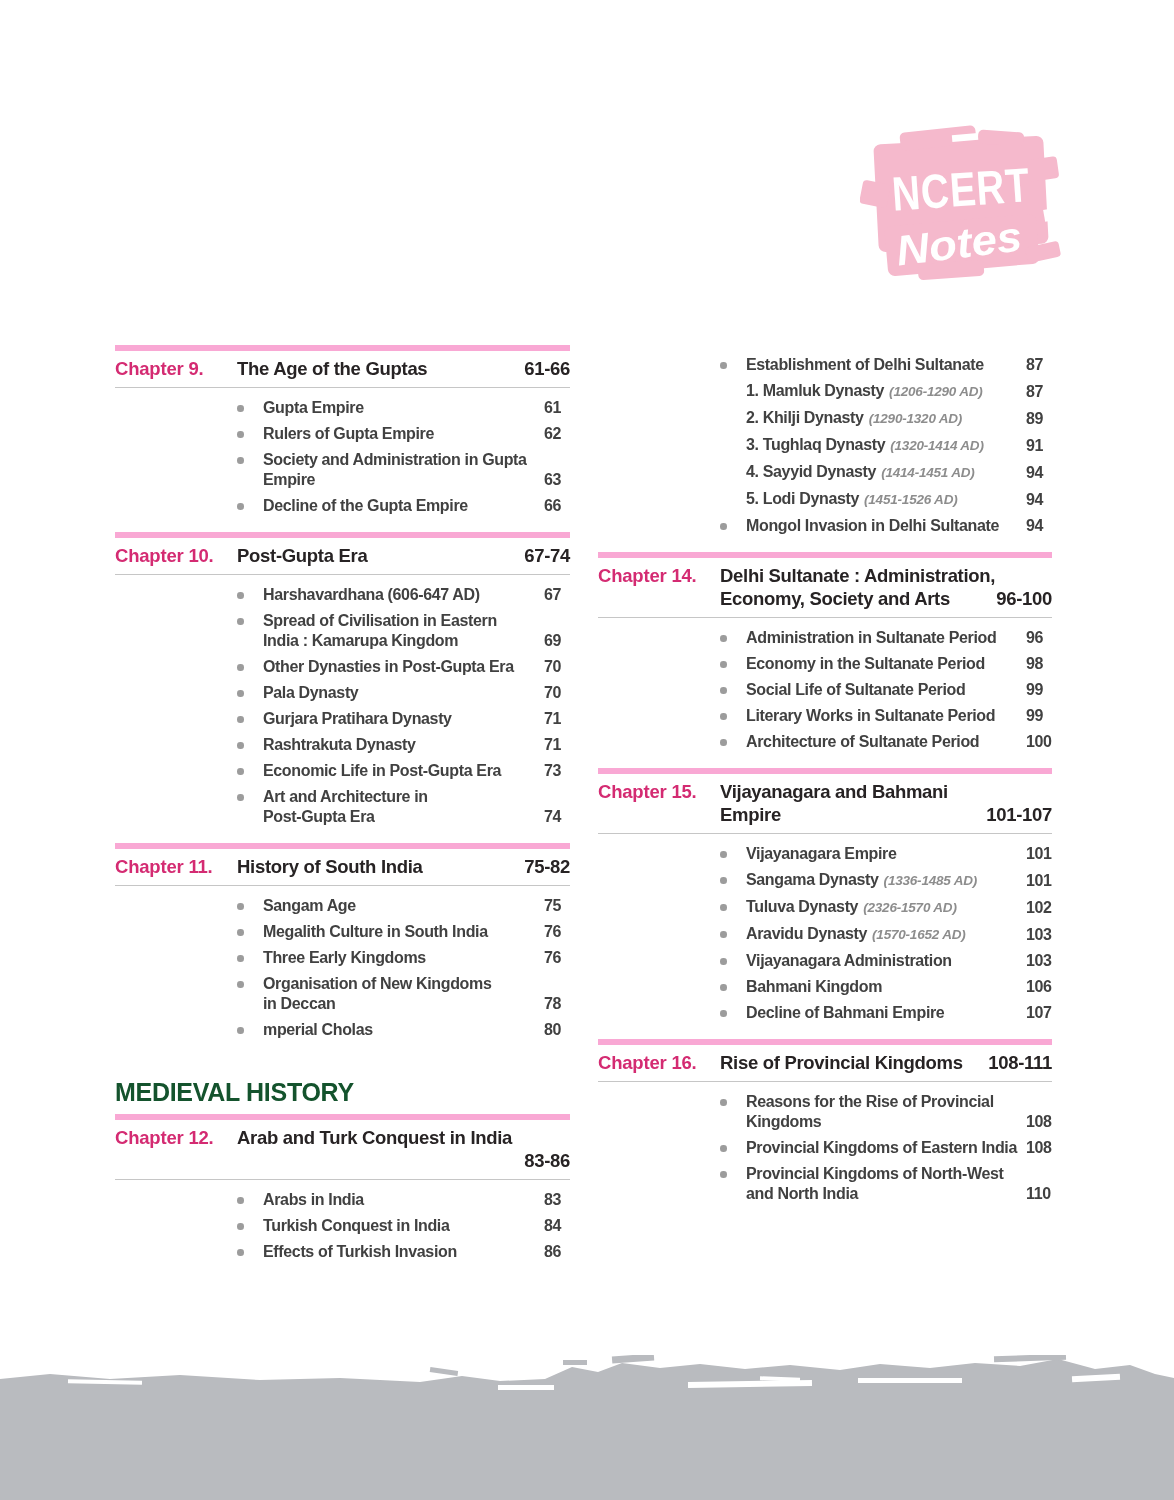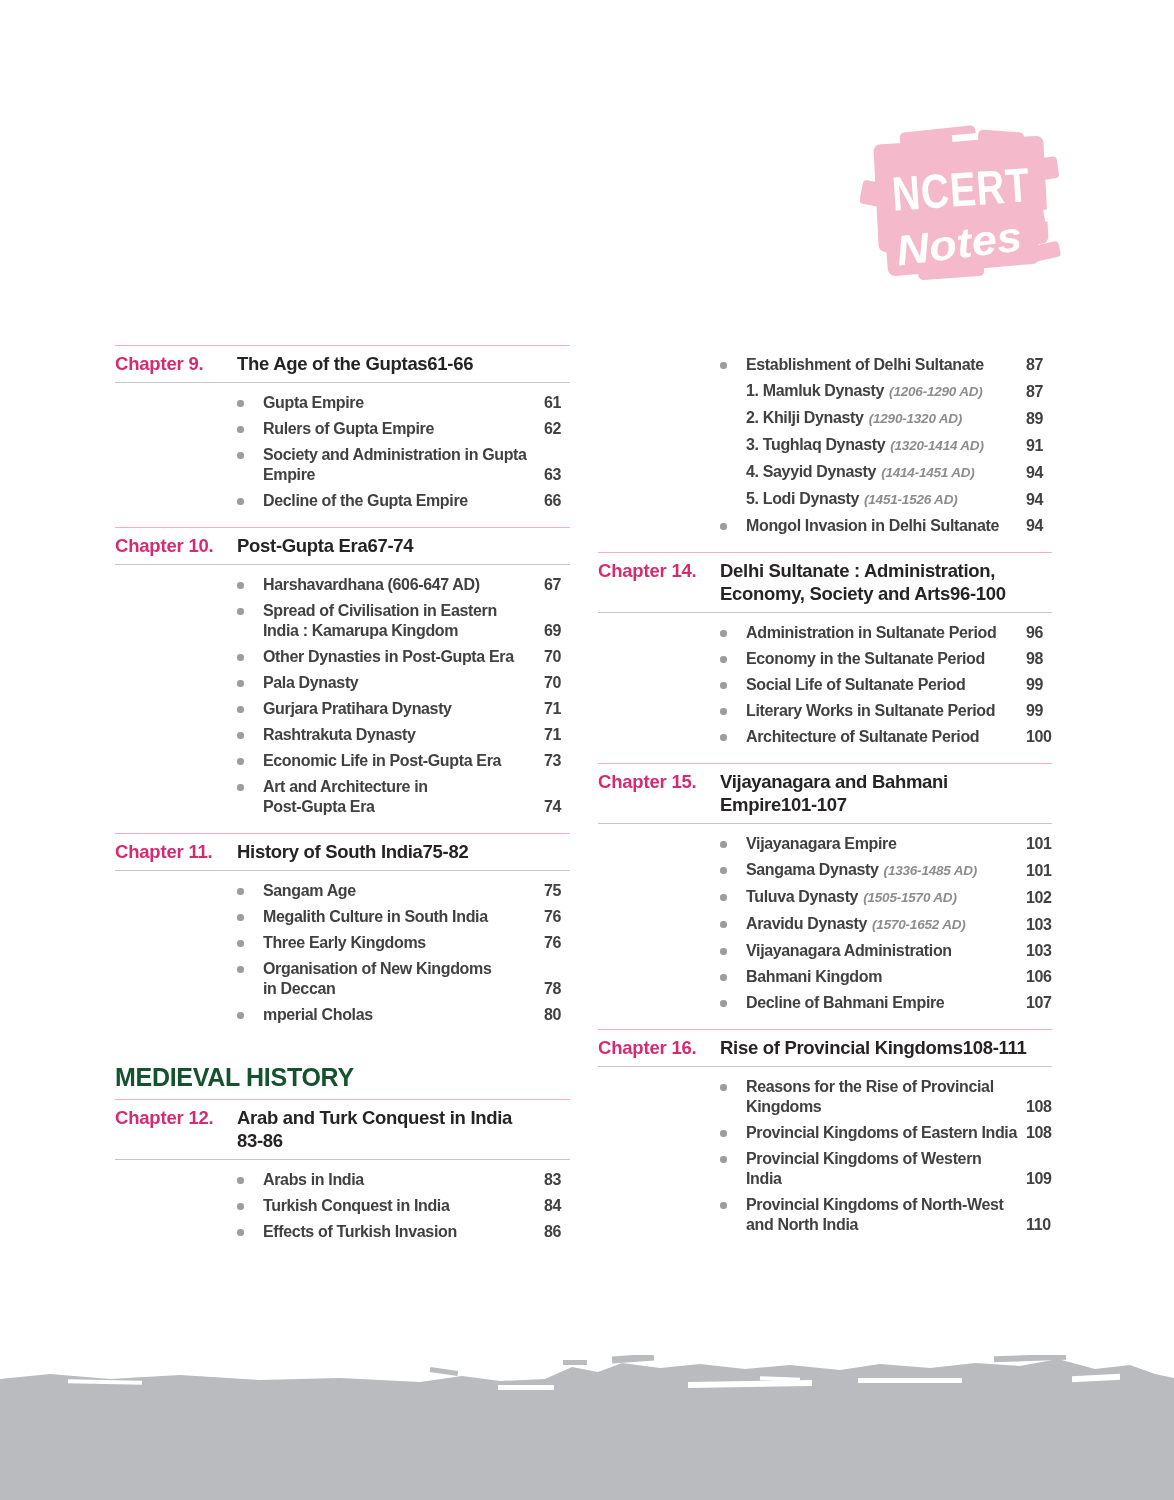--- a/index.html
+++ b/index.html
@@ -20,34 +20,35 @@
     position: absolute; left: 115px; top: 345px;
     display: flex; gap: 28px;
   }
   .col { width: 455px; }
   .col-right { width: 454px; }
 
   
   .ch-head {
     display: grid;
     grid-template-columns: 122px 1fr;
-    border-top: 1px solid #f9a8d4;
+    border-top: 6px solid #f9a8d4;
     border-bottom: 1px solid #c6c6c6;
     padding: 6px 0 7px 0;
   }
   .ch-label {
     color: #d42b72;
     font-weight: bold;
     font-size: 18.5px;
     line-height: 23px;
     letter-spacing: -0.2px;
   }
   .ch-body { min-width: 0; }
   .title-line {
     display: flex;
+    justify-content: space-between;
     align-items: baseline;
     font-weight: bold;
     font-size: 18.5px;
     line-height: 23px;
     color: #272324;
     letter-spacing: -0.3px;
   }
   .pages { white-space: nowrap; }
 
   
@@ -450,21 +451,21 @@
               <span class="bullet-cell">
                 <span class="bullet"></span>
               </span>
               <span class="item-text"><span>Sangama Dynasty</span><span class="date">(1336-1485 AD)</span></span>
               <span class="page-num">101</span>
             </div>
             <div class="item">
               <span class="bullet-cell">
                 <span class="bullet"></span>
               </span>
-              <span class="item-text"><span>Tuluva Dynasty</span><span class="date">(1505-1570 AD)</span></span>
+              <span class="item-text"><span>Tuluva Dynasty</span><span class="date">(2326-1570 AD)</span></span>
               <span class="page-num">102</span>
             </div>
             <div class="item">
               <span class="bullet-cell">
                 <span class="bullet"></span>
               </span>
               <span class="item-text"><span>Aravidu Dynasty</span><span class="date">(1570-1652 AD)</span></span>
               <span class="page-num">103</span>
             </div>
             <div class="item">
@@ -508,28 +509,20 @@
               <span class="item-text"><span>Reasons for the Rise of Provincial
 Kingdoms</span></span>
               <span class="page-num">108</span>
             </div>
             <div class="item">
               <span class="bullet-cell">
                 <span class="bullet"></span>
               </span>
               <span class="item-text"><span>Provincial Kingdoms of Eastern India</span></span>
               <span class="page-num">108</span>
-            </div>
-            <div class="item">
-              <span class="bullet-cell">
-                <span class="bullet"></span>
-              </span>
-              <span class="item-text"><span>Provincial Kingdoms of Western
-India</span></span>
-              <span class="page-num">109</span>
             </div>
             <div class="item">
               <span class="bullet-cell">
                 <span class="bullet"></span>
               </span>
               <span class="item-text"><span>Provincial Kingdoms of North-West
 and North India</span></span>
               <span class="page-num">110</span>
             </div>
           </div>

